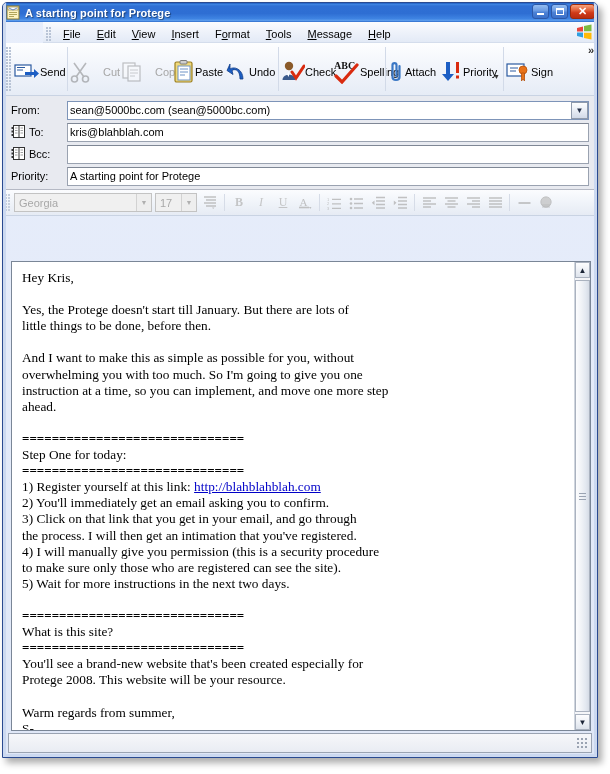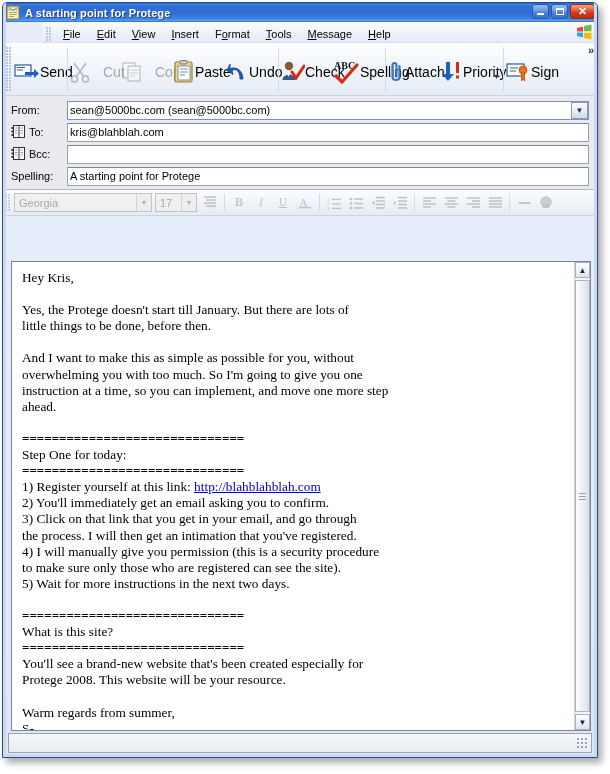--- a/index.html
+++ b/index.html
@@ -126,21 +126,21 @@
   }
   .tbbtn {
     width: 52px;
     display: flex; flex-direction: row;
     align-items: center; justify-content: flex-start;
     padding-top: 5px;
     cursor: default;
     flex: 0 0 auto;
   }
   .tbbtn .ico { height: 26px; display:flex; align-items:center; justify-content:center; }
-  .tbbtn .lbl { font-size: 14px; color: #000; margin-top: 1px; }
+  .tbbtn .lbl { font-size: 11px; color: #000; margin-top: 1px; }
   .tbbtn.disabled .lbl { color: #a6a6a6; margin-left: 12px; }
   .tbbtn.disabled .ico { opacity: 0.38; filter: grayscale(1); }
   #priority-arrow {
     width: 11px;
     display:flex; align-items:center; justify-content:center;
     font-size: 7px; color:#333; padding-top:14px;
     flex:0 0 auto;
   }
   #toolbar-overflow {
     position: absolute; right: 3px; top: 1px;
@@ -517,21 +517,21 @@
           </svg>
         </span>
         <span>Bcc:</span>
       </div>
       <div class="hfield">
         <span></span>
       </div>
     </div>
 
     <div class="hrow subject">
-      <div class="hlabel">Spelling:</div>
+      <div class="hlabel">Priority:</div>
       <div class="hfield">
         <span>A starting point for Protege</span>
       </div>
     </div>
 
   </div>
 
   <div id="fmtbar">
     <div class="fgrip"></div>
 

